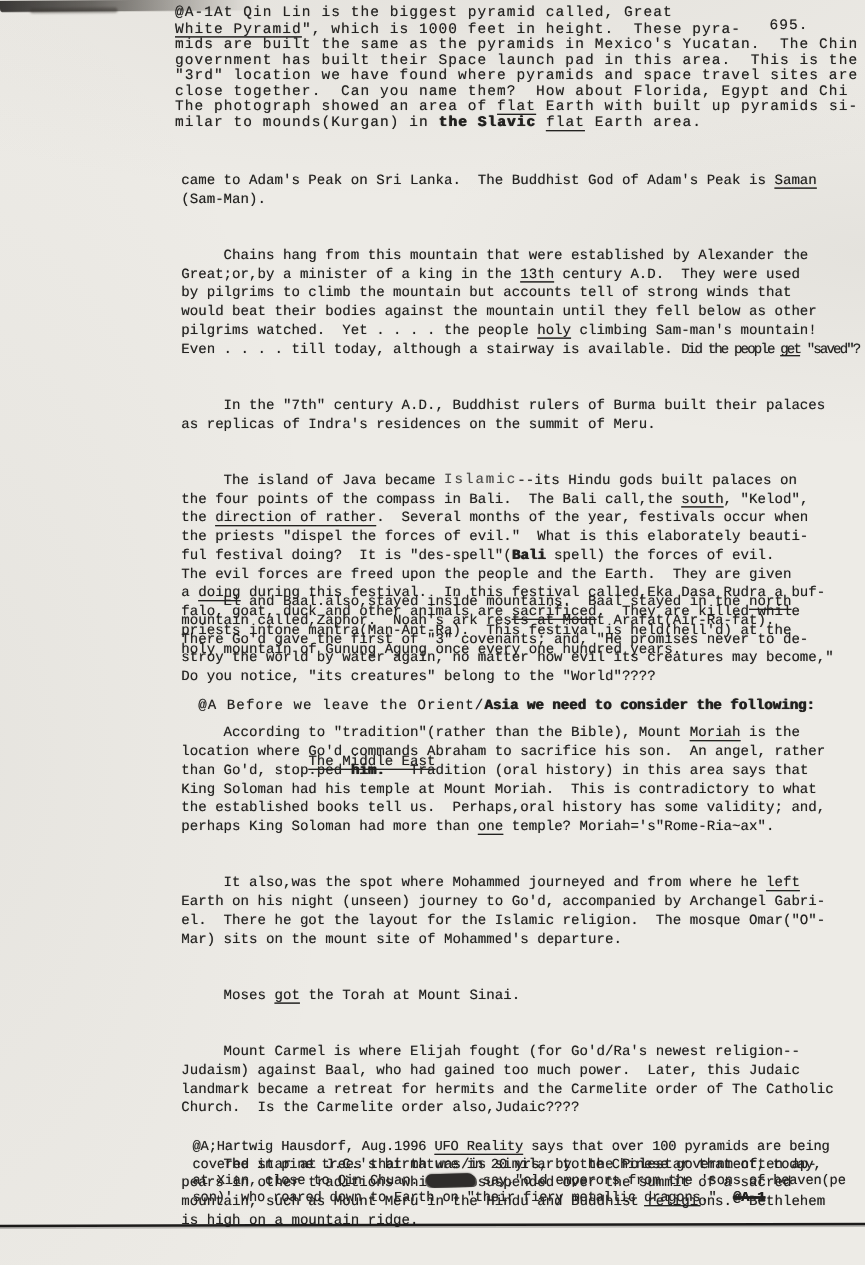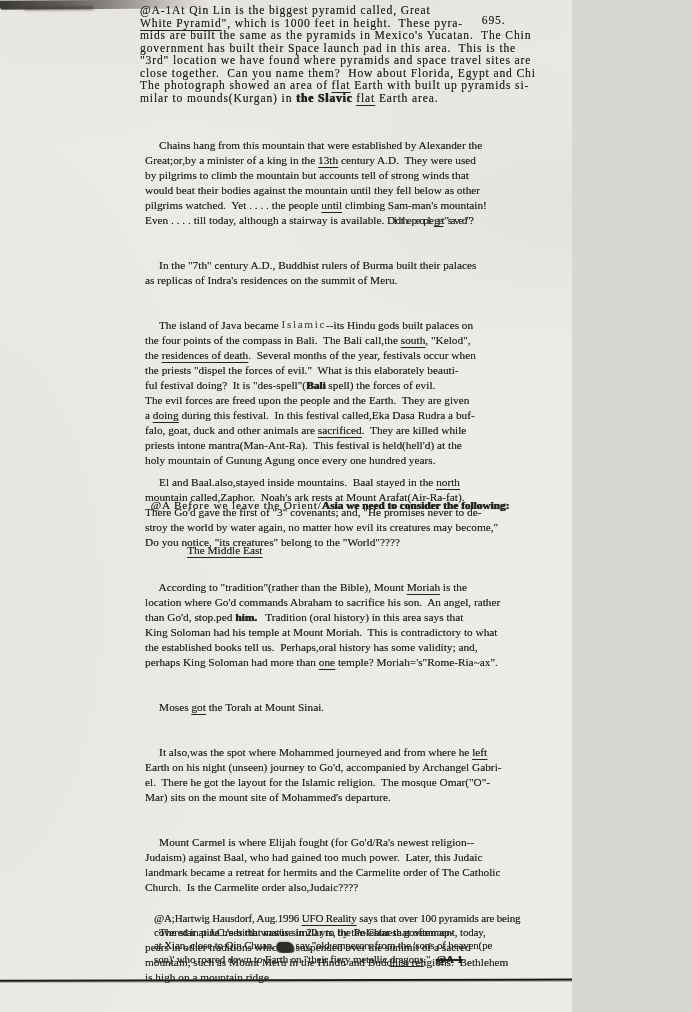--- a/index.html
+++ b/index.html
@@ -1,21 +1,21 @@
 <!DOCTYPE html>
 <html><head>
 <meta charset="utf-8">
 <style>
   html,body{margin:0;padding:0;background:#d8d6d2;}
   .page{
     position:relative;
-    width:572px;height:1012px;
+    width:692px;height:1012px;
     overflow:hidden;
     color:#232220;
-    font-family:Liberation Serif, serif;
+    font-family:Liberation Mono, monospace;
     background:
       radial-gradient(900px 300px at 50% -5%, rgba(160,155,148,.12), transparent 70%),
       radial-gradient(500px 220px at 100% 20%, rgba(150,148,140,.10), transparent 70%),
       radial-gradient(420px 900px at -4% 60%, rgba(150,148,140,.08), transparent 70%),
       #edebe6;
   }
   .flow{
     position:absolute;
     white-space:pre;
     font-size:11.3px;
@@ -70,31 +70,33 @@
   <div class="flow intro"><span>@A-1At Qin Lin is the biggest pyramid called, Great
 </span><span class="u">White Pyramid</span><span>", which is 1000 feet in height.  These pyra- </span><span class="raised">695.</span><span>
 mids are built the same as the pyramids in Mexico's Yucatan.  The Chin
 government has built their Space launch pad in this area.  This is the
 "3rd" location we have found where pyramids and space travel sites are
 close together.  Can you name them?  How about Florida, Egypt and Chi
 The photograph showed an area of </span><span class="u">flat</span><span> Earth with built up pyramids si-
 milar to mounds(Kurgan) in </span><span class="ov">the Slavic</span><span> </span><span class="u">flat</span><span> Earth area.</span></div>
 
   <div class="flow body1">
+    <div><span>came to Adam's Peak on Sri Lanka.  The Buddhist God of Adam's Peak is </span><span class="u">Saman</span><span>
+(Sam-Man).</span></div>
     <div><span>     Chains hang from this mountain that were established by Alexander the
 Great;or,by a minister of a king in the </span><span class="u">13th</span><span> century A.D.  They were used
 by pilgrims to climb the mountain but accounts tell of strong winds that
 would beat their bodies against the mountain until they fell below as other
-pilgrims watched.  Yet . . . . the people </span><span class="u">until</span><span> climbing Sam-man's mountain!
+pilgrims watched.  Yet . . . . the people </span><span class="u">holy</span><span> climbing Sam-man's mountain!
 Even . . . . till today, although a stairway is available. </span><span class="tight">Did the people </span><span class="tight u">get</span><span class="tight"> "saved"?</span></div>
     <div><span>     In the "7th" century A.D., Buddhist rulers of Burma built their palaces
 as replicas of Indra's residences on the summit of Meru.</span></div>
     <div><span>     The island of Java became </span><span class="lsl">Islamic</span><span>--its Hindu gods built palaces on
 the four points of the compass in Bali.  The Bali call,the </span><span class="u">south</span><span>, "Kelod",
-the </span><span class="u">residences of death</span><span>.  Several months of the year, festivals occur when
+the </span><span class="u">direction of rather</span><span>.  Several months of the year, festivals occur when
 the priests "dispel the forces of evil."  What is this elaborately beauti-
 ful festival doing?  It is "des-spell"(</span><span class="ov">Bali</span><span> spell) the forces of evil.
 The evil forces are freed upon the people and the Earth.  They are given
 a </span><span class="u">doing</span><span> during this festival.  In this festival called,Eka Dasa Rudra a buf-
 falo, goat, duck and other animals are </span><span class="u">sacrificed</span><span>.  They are killed while
 priests intone mantra(Man-Ant-Ra).  This festival is held(hell'd) at the
 holy mountain of Gunung Agung once every one hundred years.</span></div>
     <div><span>  </span><span class="ls">@A Before we leave the Orient/</span><span class="ov">Asia we need to consider the following:</span></div>
     <div><span>               </span><span class="u">The Middle East</span></div>
   </div>
@@ -104,25 +106,25 @@
 mountain called,Zaphor.  Noah's ark rests at Mount Arafat(Air-Ra-fat).
 There Go'd gave the first of "3" covenants; and, "He promises never to de-
 stroy the world by water again, no matter how evil its creatures may become,"
 Do you notice, "its creatures" belong to the "World"????</span></div>
     <div><span>     According to "tradition"(rather than the Bible), Mount </span><span class="u">Moriah</span><span> is the
 location where Go'd commands Abraham to sacrifice his son.  An angel, rather
 than Go'd, stop.ped </span><span class="ov">him.</span><span>   Tradition (oral history) in this area says that
 King Soloman had his temple at Mount Moriah.  This is contradictory to what
 the established books tell us.  Perhaps,oral history has some validity; and,
 perhaps King Soloman had more than </span><span class="u">one</span><span> temple? Moriah='s"Rome-Ria~ax".</span></div>
-    <div><span>     Moses </span><span class="u">got</span><span> the Torah at Mount Sinai.</span></div>
     <div><span>     It also,was the spot where Mohammed journeyed and from where he </span><span class="u">left</span><span>
 Earth on his night (unseen) journey to Go'd, accompanied by Archangel Gabri-
 el.  There he got the layout for the Islamic religion.  The mosque Omar("O"-
 Mar) sits on the mount site of Mohammed's departure.</span></div>
+    <div><span>     Moses </span><span class="u">got</span><span> the Torah at Mount Sinai.</span></div>
     <div><span>     Mount Carmel is where Elijah fought (for Go'd/Ra's newest religion--
 Judaism) against Baal, who had gained too much power.  Later, this Judaic
 landmark became a retreat for hermits and the Carmelite order of The Catholic
 Church.  Is the Carmelite order also,Judaic????</span></div>
     <div><span>     The star at J.C.'s birth was/is similar to the Polestar that often ap-
 pears in other traditions which is suspended over the summit of a sacred
 mountain, such as Mount Meru in the Hindu and Buddhist religions.  Bethlehem
 is high on a mountain ridge.</span></div>
     
   </div>

